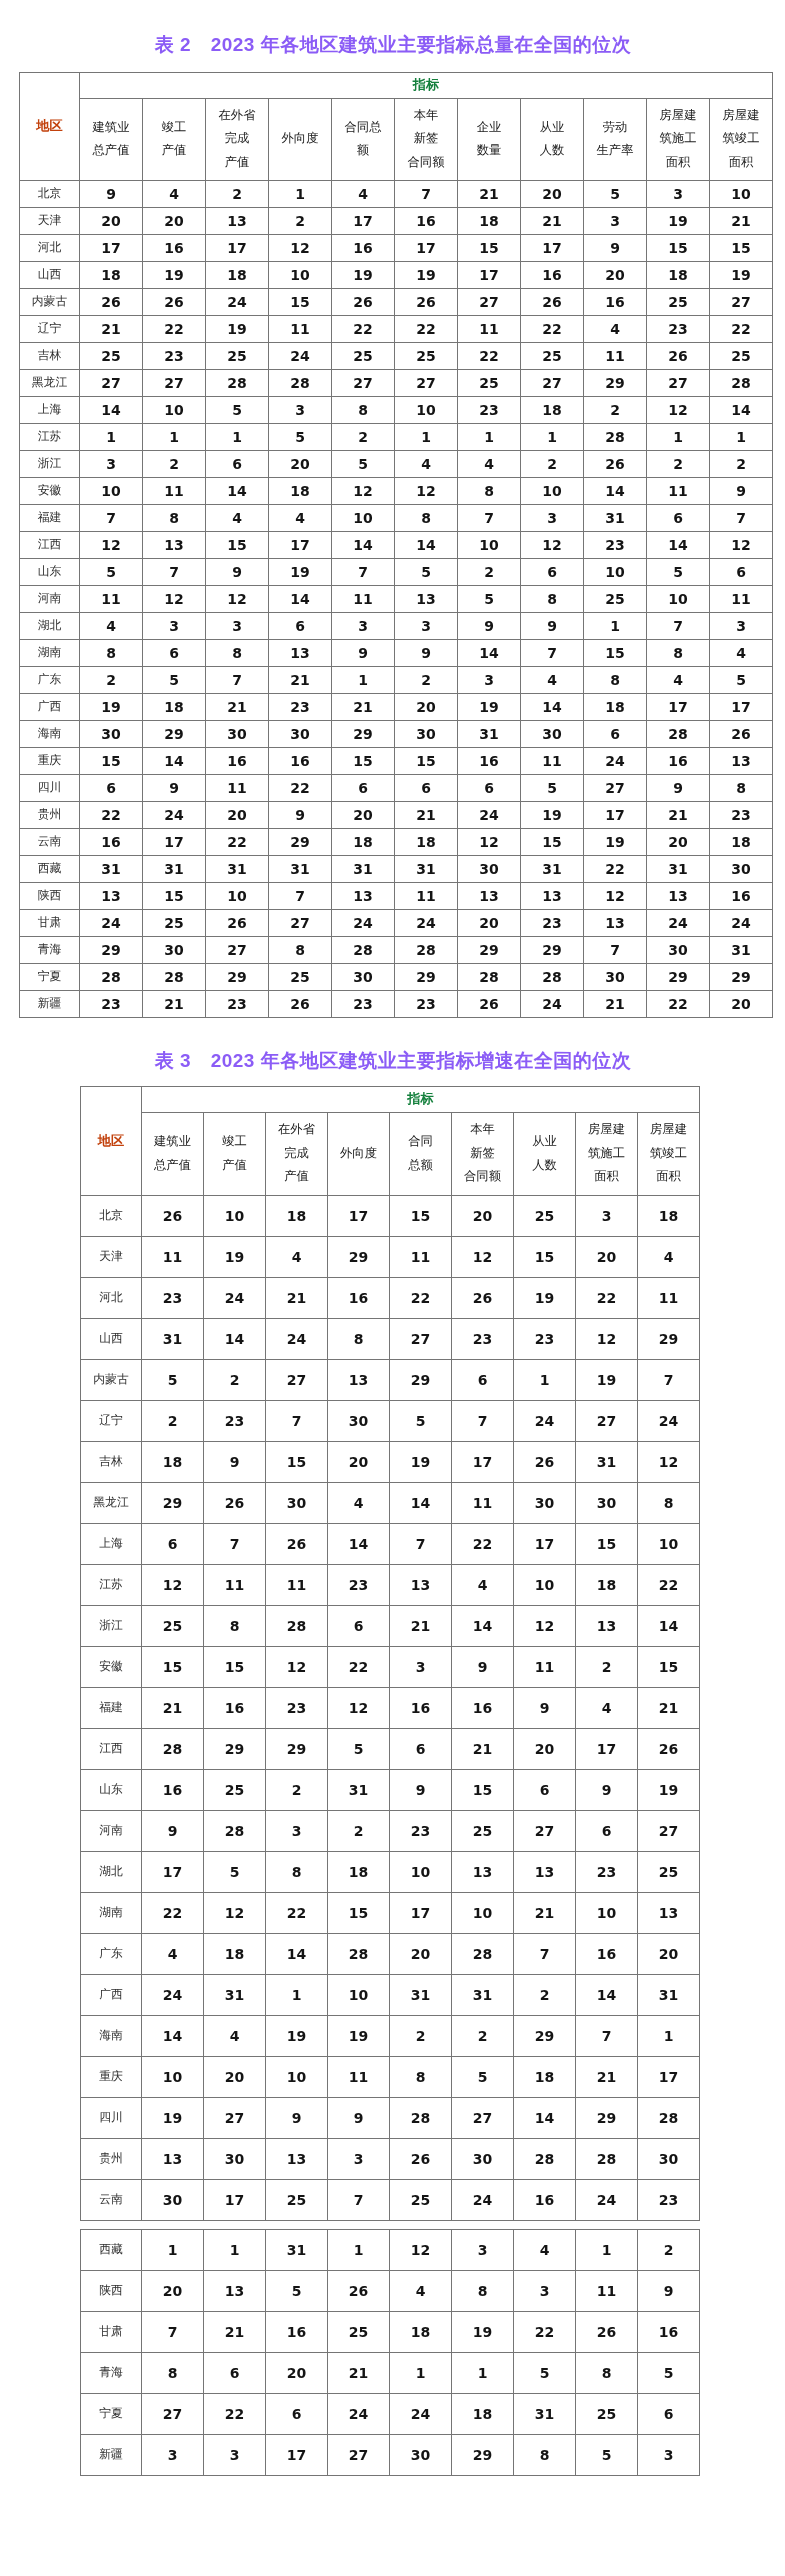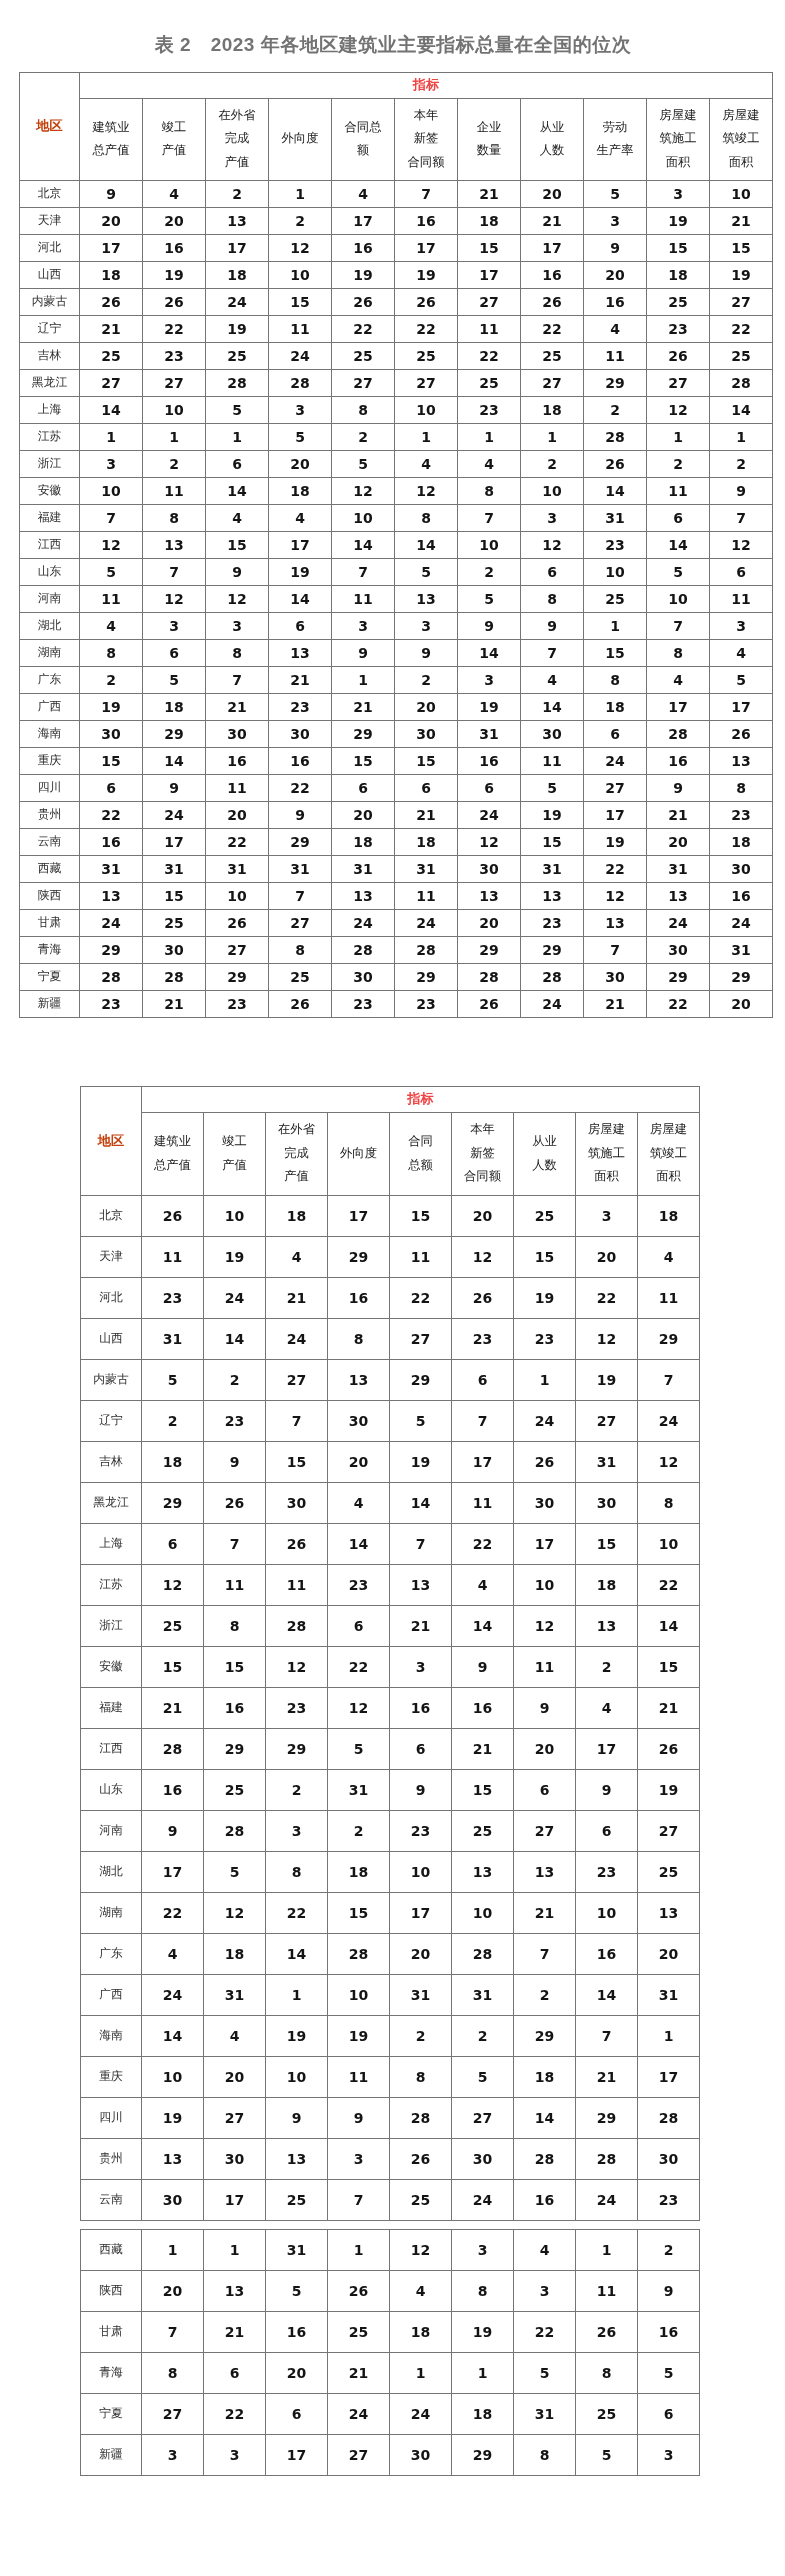--- a/index.html
+++ b/index.html
@@ -1,34 +1,34 @@
 <!DOCTYPE html>
 <html style="font-size:15px"><head>
 <meta charset="utf-8">
 <style>
   html,body{margin:0;padding:0;background:#ffffff;}
   .page{position:relative;width:786px;height:2576px;background:#ffffff;overflow:hidden;
         font-family:"Liberation Serif","DejaVu Serif",serif;}
   .tbl-title{position:absolute;left:0;width:786px;text-align:center;
              font-family:"Liberation Sans","DejaVu Sans",sans-serif;
-             font-weight:bold;font-size:19px;color:#737373;letter-spacing:0.5px;}
+             font-weight:bold;font-size:19px;color:#8b5cf6;letter-spacing:0.5px;}
   #title2{top:32px;}
   #title3{top:1048px;}
   .tbl-anchor{position:absolute;}
   #table2-grid{left:19px;top:72px;}
   #table3-grid-1{left:80px;top:1086px;}
   #table3-grid-2{left:80px;top:2229px;}
   table.rank-table{border-collapse:collapse;table-layout:fixed;background:#fff;
                    border:1.9px solid #3f3f3f;}
   table.rank-table th,table.rank-table td{
       border:0.9px solid #757575;text-align:center;vertical-align:middle;
       padding:0;overflow:hidden;}
   th.corner-cell{font-size:13.2px;font-weight:bold;color:#c2410c;
                  font-family:"Liberation Serif","DejaVu Serif",serif;}
-  th.group-cell{font-size:13.2px;font-weight:bold;color:#ef4444;
+  th.group-cell{font-size:13.2px;font-weight:bold;color:#15803d;
                 font-family:Liberation Mono, monospace;}
   th.col-head{font-size:12.3px;font-weight:normal;color:#1a1a1a;line-height:1.9;
               white-space:pre-line;font-family:"Liberation Serif","DejaVu Serif",serif;}
   td.region-cell{font-size:11.8px;color:#2e2e2e;
                  font-family:"Liberation Serif","DejaVu Serif",serif;}
   td.rank-cell{font-size:14px;font-weight:bold;color:#141414;
                font-family:"DejaVu Sans","Liberation Sans",sans-serif;}
 </style>
 </head>
 <body>
@@ -516,20 +516,21 @@
             <td class="rank-cell">26</td>
             <td class="rank-cell">24</td>
             <td class="rank-cell">21</td>
             <td class="rank-cell">22</td>
             <td class="rank-cell">20</td>
           </tr>
         </tbody>
       </table>
     </div>
 
+  <div id="title3" class="tbl-title">表 3　2023 年各地区建筑业主要指标增速在全国的位次</div>
   <div id="table3-grid-1" class="tbl-anchor">
       <table class="rank-table">
         <colgroup>
           <col style="width: 61px;">
           <col style="width: 62px;">
           <col style="width: 62px;">
           <col style="width: 62px;">
           <col style="width: 62px;">
           <col style="width: 62px;">
           <col style="width: 62px;">

